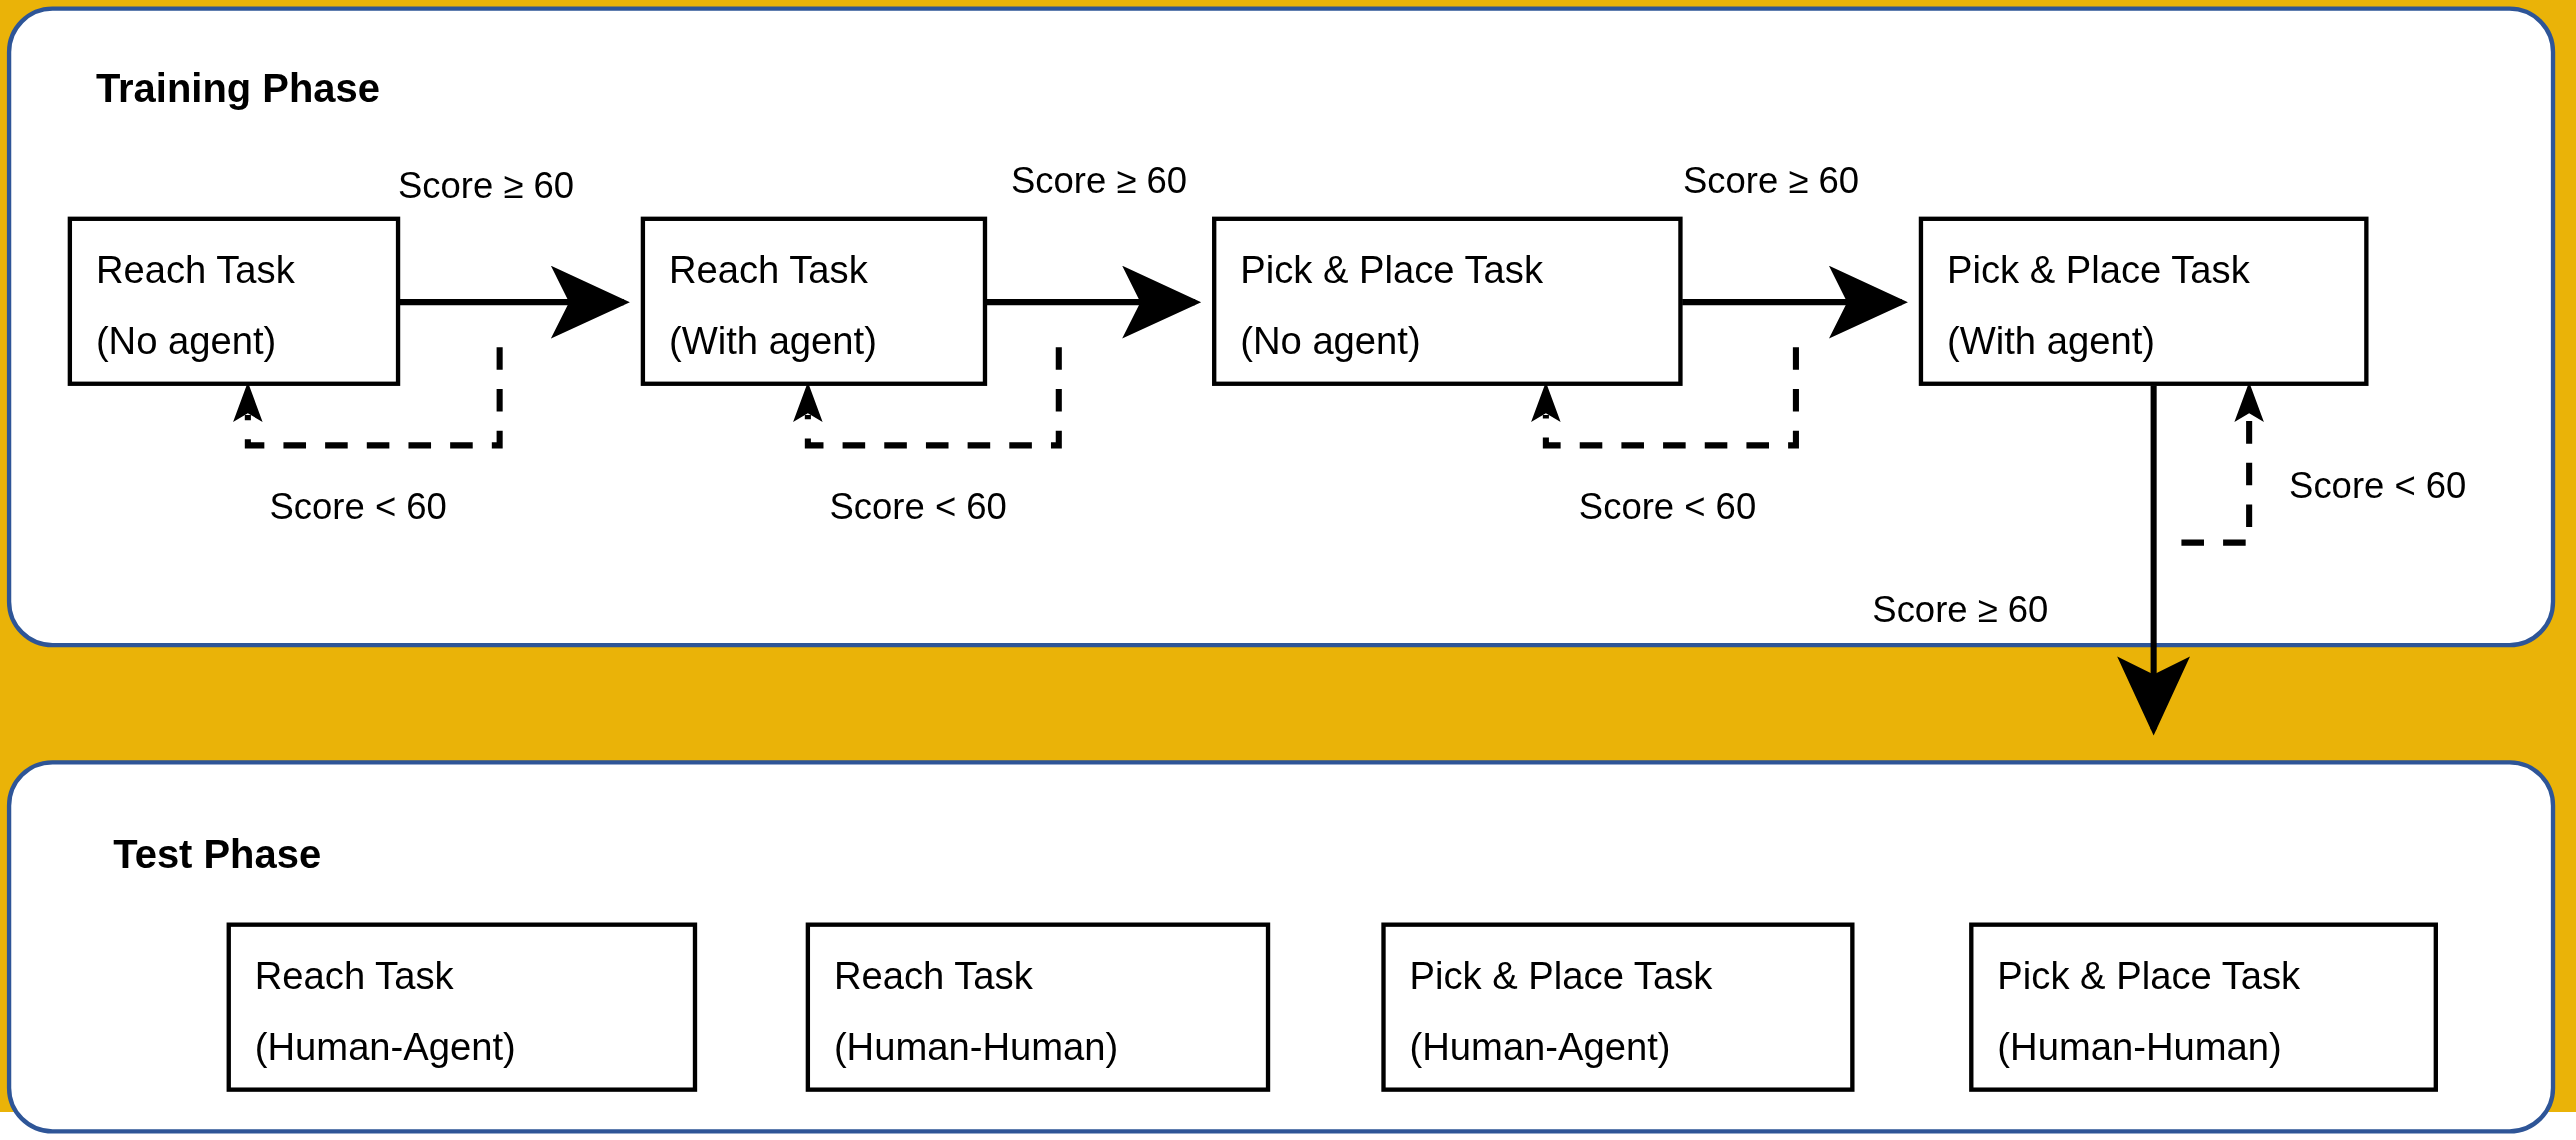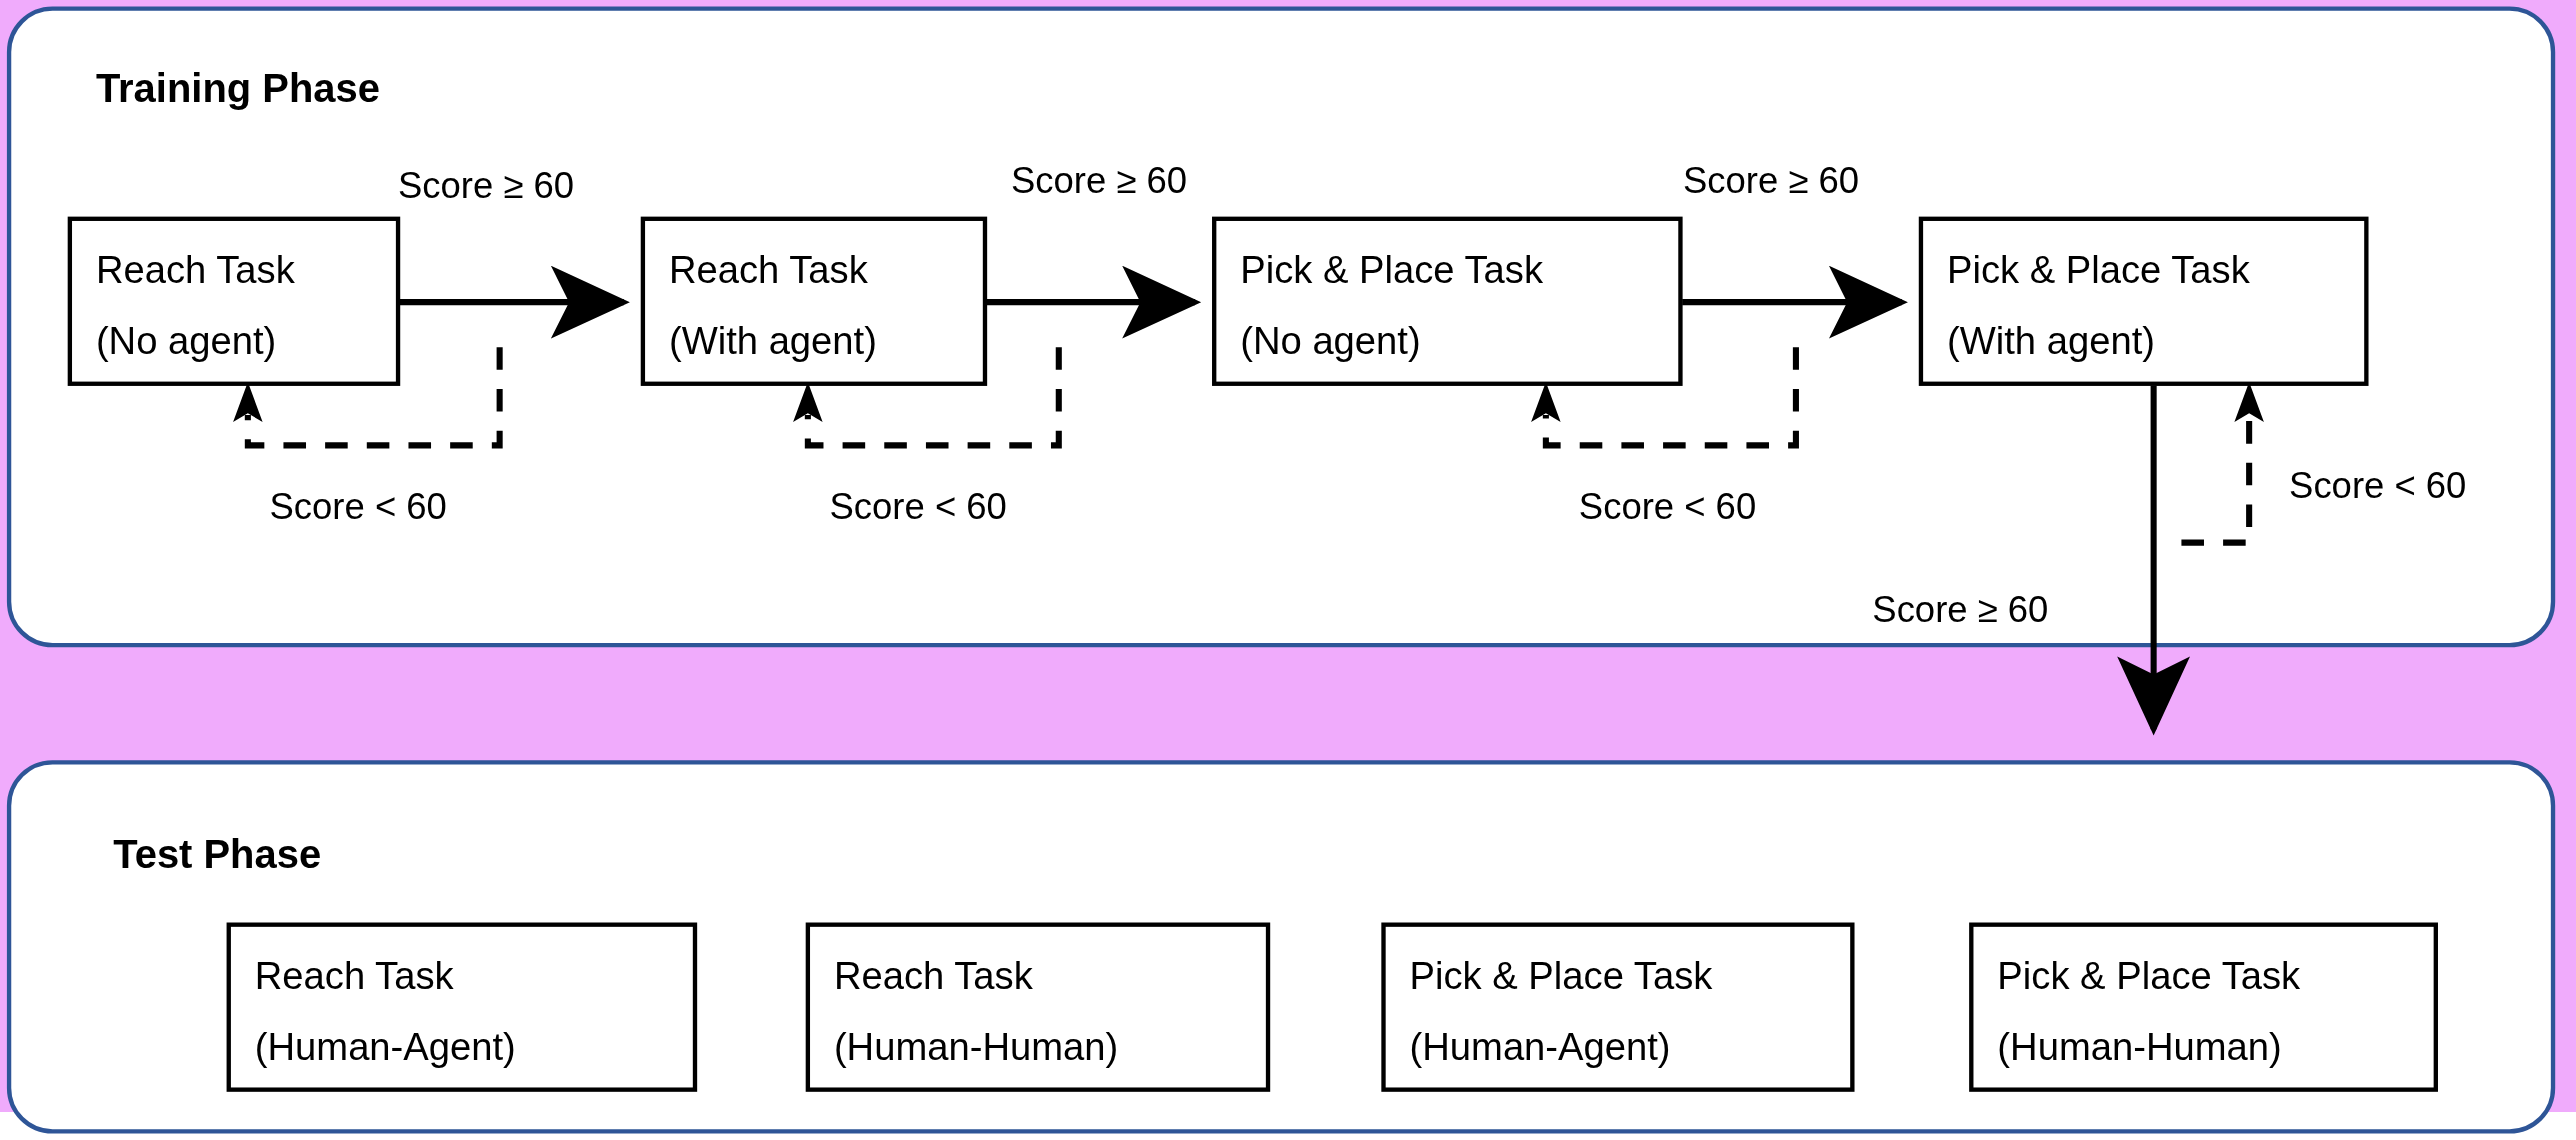--- a/index.html
+++ b/index.html
@@ -10,21 +10,21 @@
   body {
     width: 2576px;
     height: 1140px;
     font-family: "Liberation Sans", sans-serif;
     overflow: hidden;
   }
   #stage {
     position: relative;
     width: 2576px;
     height: 1112px;
-    background: #f0abfc;
+    background: #eab308;
   }
   svg.diagram {
     position: absolute;
     top: 0;
     left: 0;
     width: 2576px;
     height: 1140px;
   }
   .phase-panel {
     fill: #ffffff;

